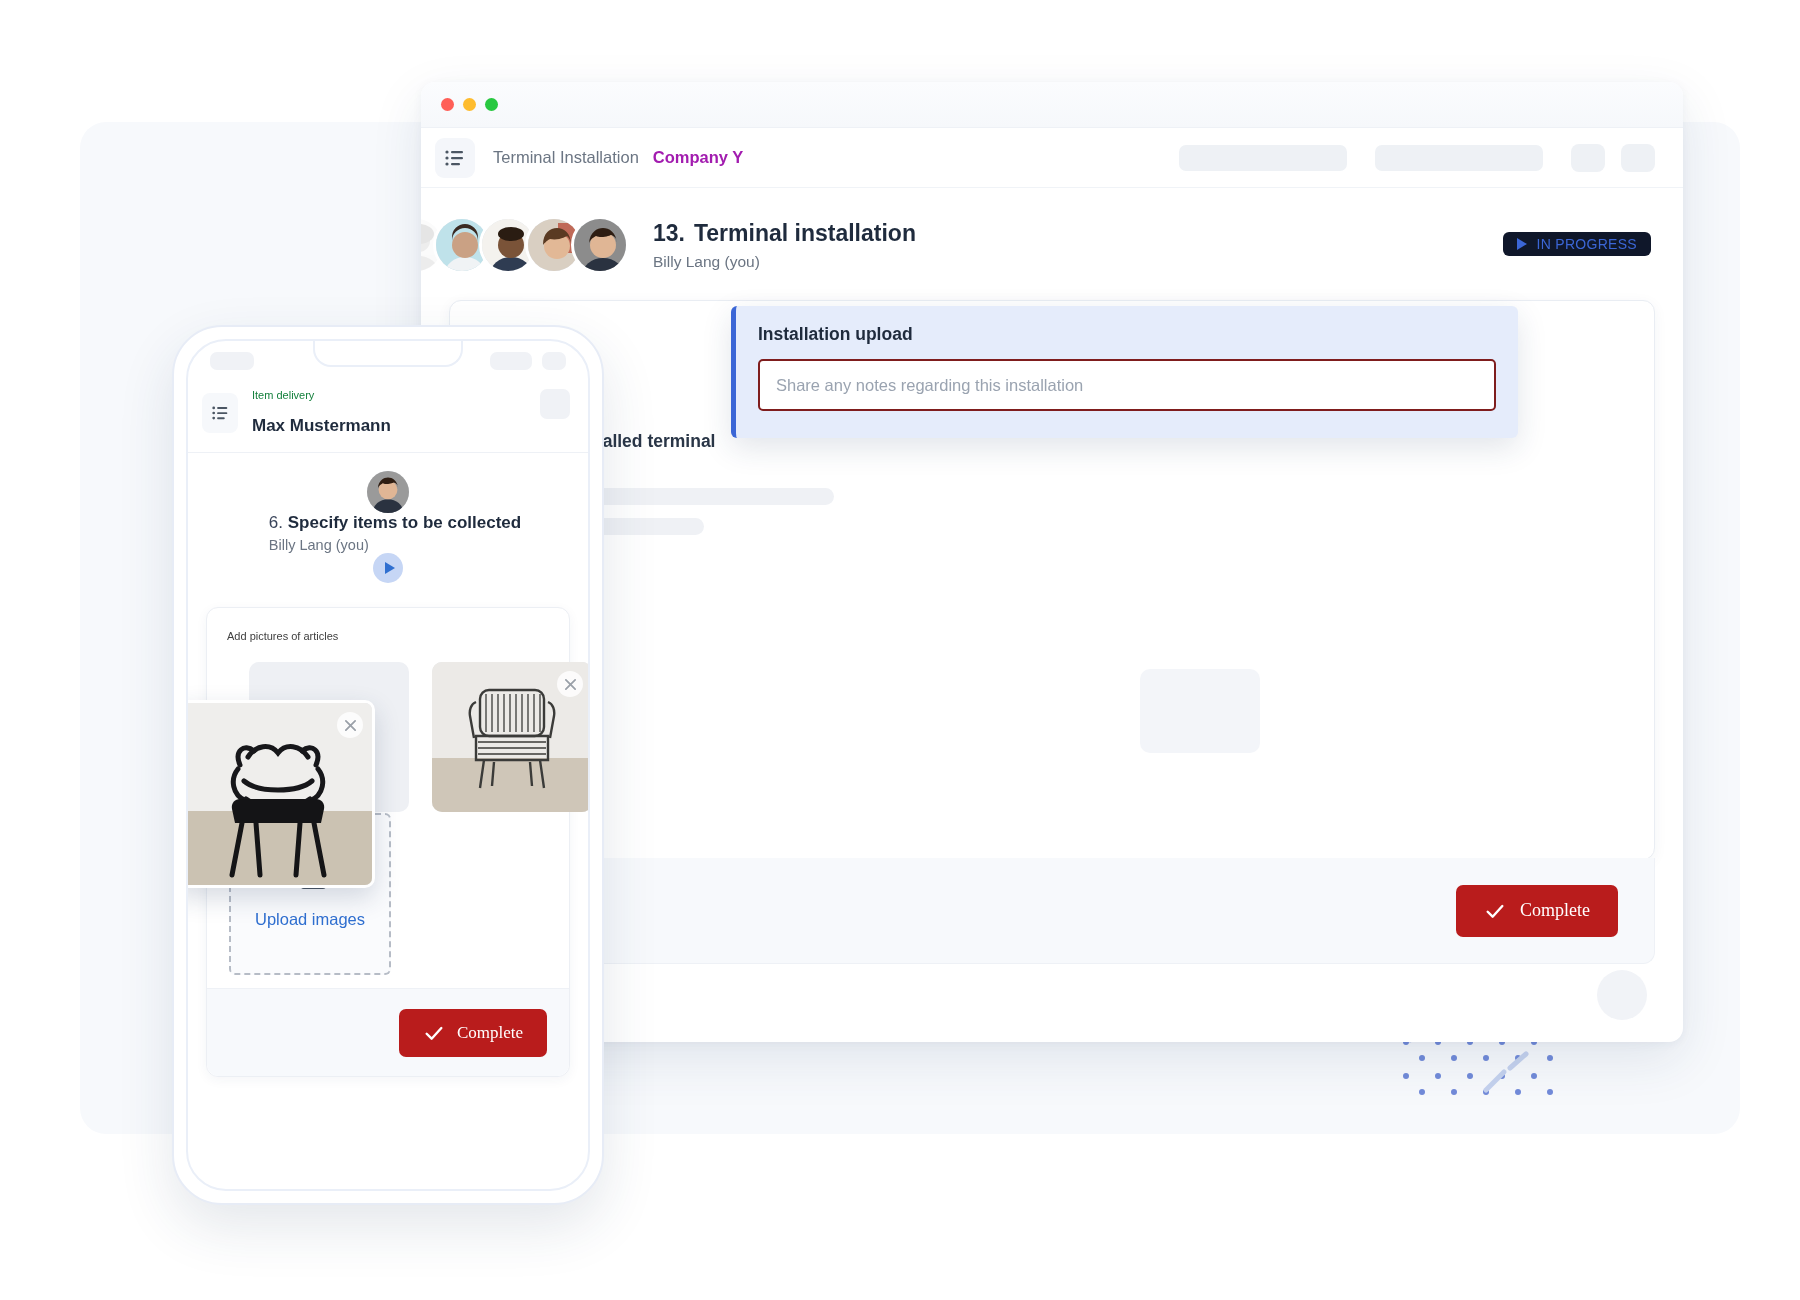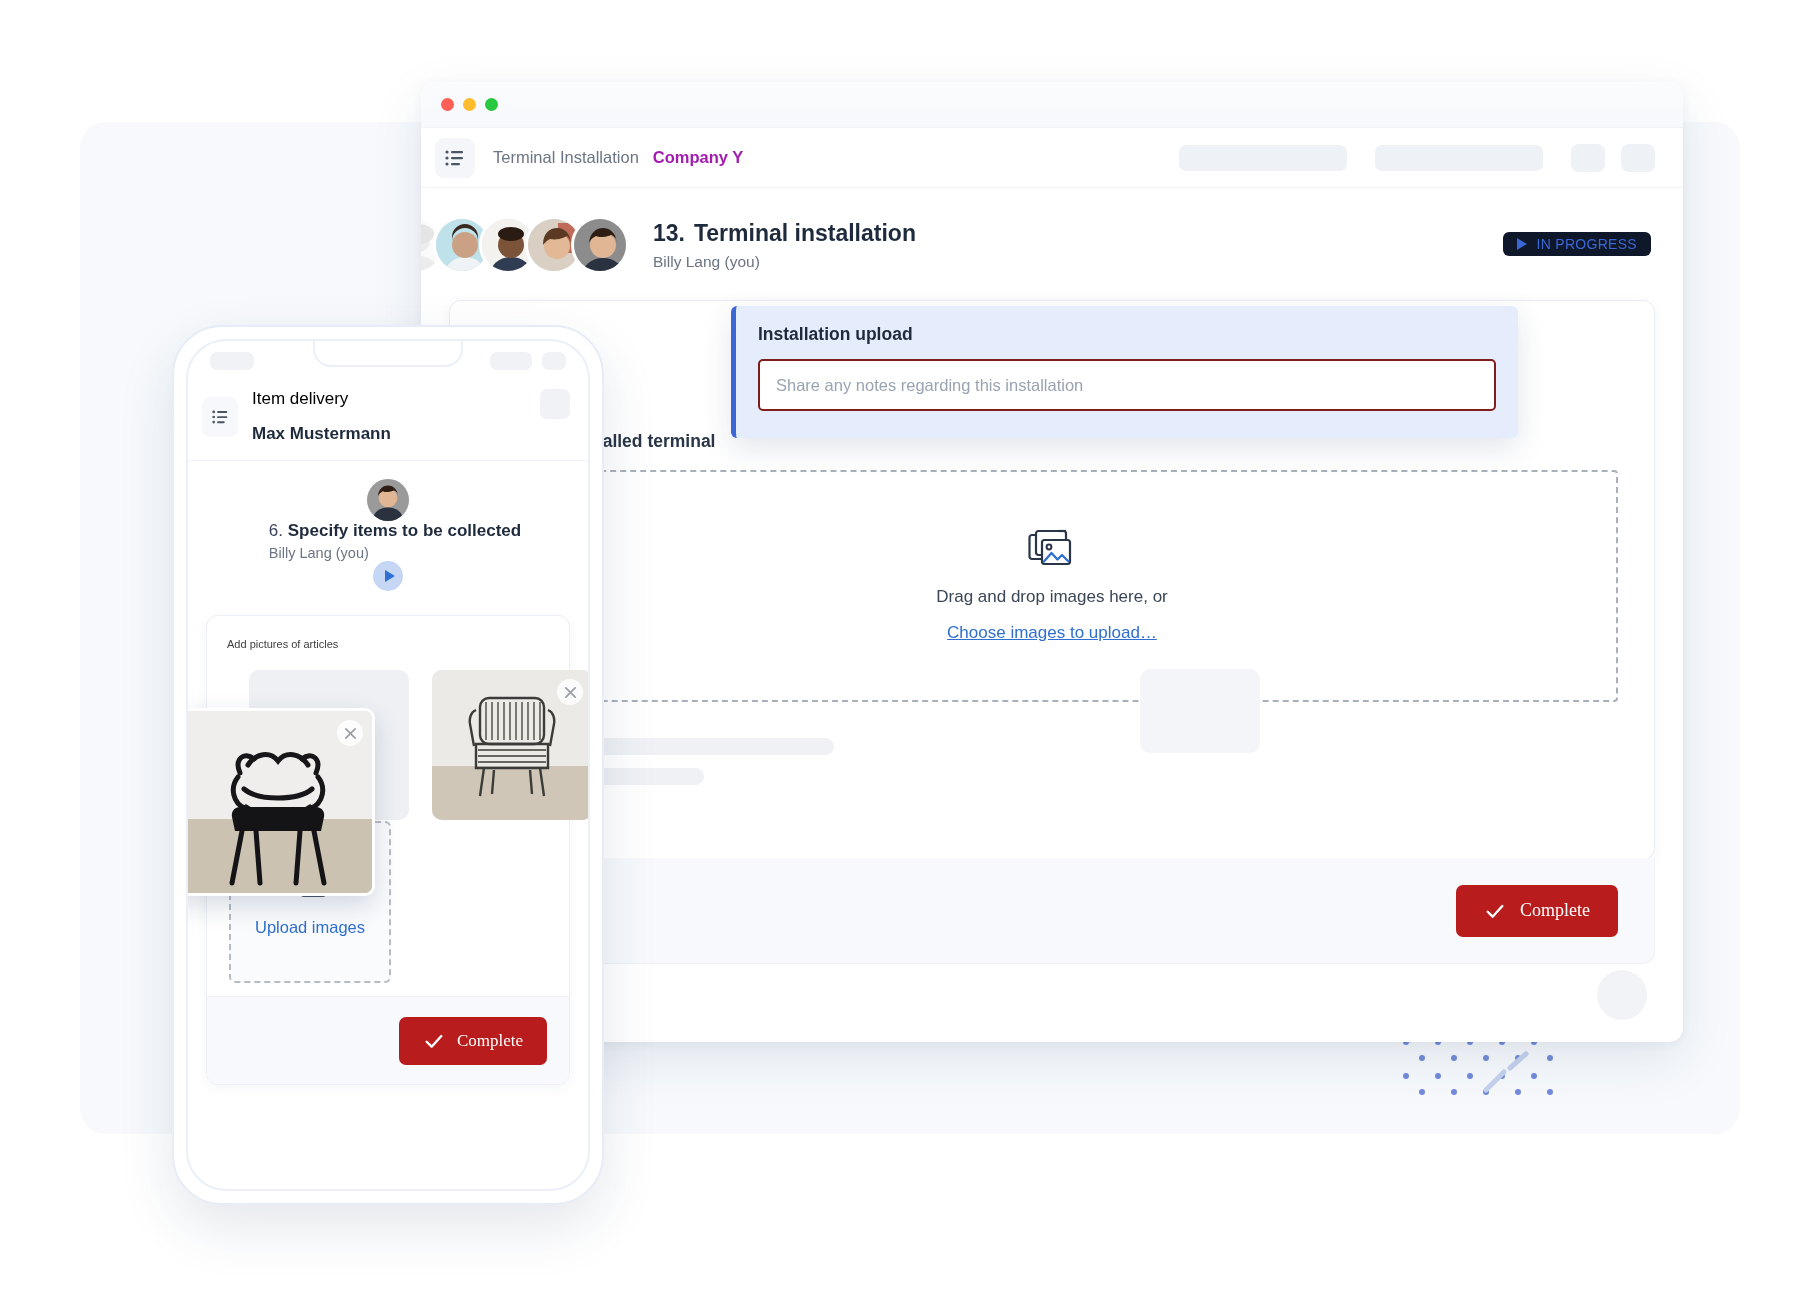--- a/index.html
+++ b/index.html
@@ -243,21 +243,21 @@
     border-bottom: 1px solid #eef1f6;
     position: relative;
   }
   .ph-list-btn {
     width: 36px; height: 40px; border-radius: 8px;
     background: #f6f8fb;
     display: flex; align-items: center; justify-content: center;
     flex: none;
   }
   .ph-head-text { margin-left: 14px; }
-  .ph-head-top { font-size: 17px; color: #000000; }
+  .ph-head-top { font-size: 11px; color: #15803d; }
   .ph-head-bot { font-size: 17px; font-weight: 700; color: #1f2b3d; margin-top: 15px; }
   .ph-head-box {
     position: absolute; right: 18px; top: 8px;
     width: 30px; height: 30px; background: #f0f2f6; border-radius: 7px;
   }
 
   .ph-task {
     display: flex; align-items: center;
     padding: 18px 18px 20px 18px;
     flex-direction: column;
@@ -469,32 +469,20 @@
         <span class="play-tri"></span>
         <span>IN PROGRESS</span>
       </div>
     </div>
 
     <div class="content-wrap">
       <div class="panel">
         <div class="ghost-card"></div>
         <div class="panel-inner">
           <div class="field-label">Photos of installed terminal</div>
-          <div class="dropzone">
-            <svg width="48" height="42" viewBox="0 0 48 42">
-              <rect x="1.5" y="6" width="30" height="24" rx="2.5" fill="#fff" stroke="#2a3647" stroke-width="2.2"></rect>
-              <rect x="8" y="2" width="30" height="24" rx="2.5" fill="#fff" stroke="#2a3647" stroke-width="2.2"></rect>
-              <path d="M38 2h-8" stroke="#2a3647" stroke-width="2.2"></path>
-              <rect x="14" y="11" width="28" height="24" rx="2.5" fill="#fff" stroke="#2a3647" stroke-width="2.2"></rect>
-              <circle cx="21" cy="18" r="2.4" fill="none" stroke="#2a3647" stroke-width="2"></circle>
-              <path d="M15.5 33l8-9 6 6.5 4.5-4.5 7 7" fill="none" stroke="#2f6fd0" stroke-width="2.3" stroke-linejoin="round"></path>
-            </svg>
-            <div class="dz-text">Drag and drop images here, or</div>
-            <a class="dz-link" href="#">Choose images to upload…</a>
-          </div>
           <div class="skel bar1"></div>
           <div class="skel bar2"></div>
         </div>
       </div>
     </div>
 
     <div class="win-footer">
       <button class="btn-complete">
         <svg class="check" viewBox="0 0 24 24">
           <path d="M4 12.8l5.4 5.4L20 6.6" fill="none" stroke="#fff" stroke-width="2.6" stroke-linecap="round" stroke-linejoin="round"></path>

